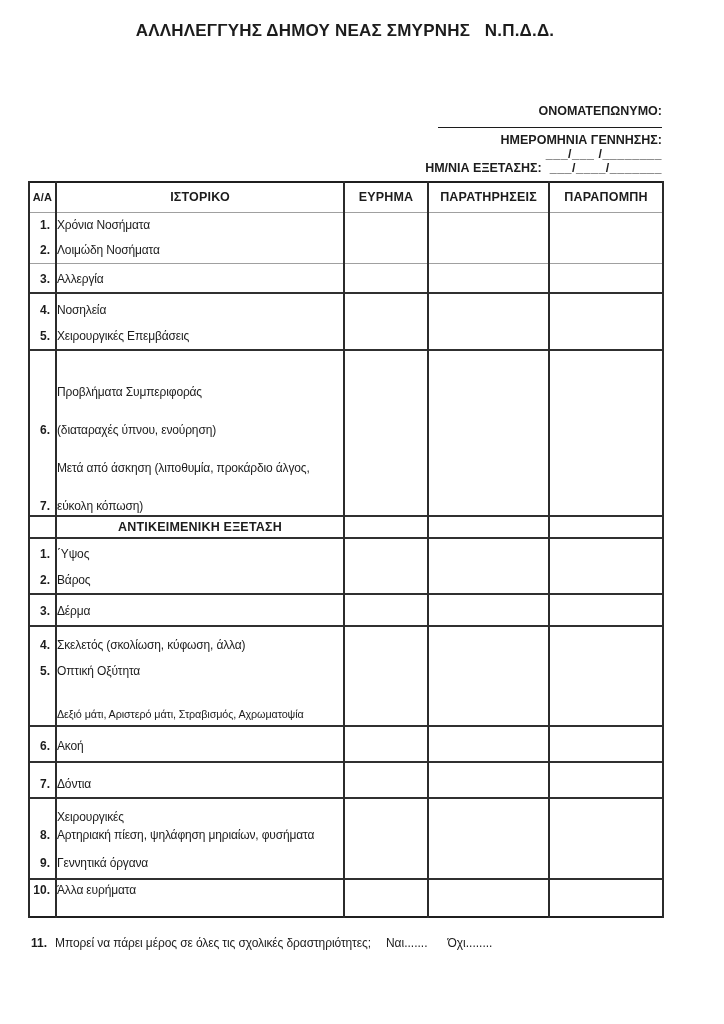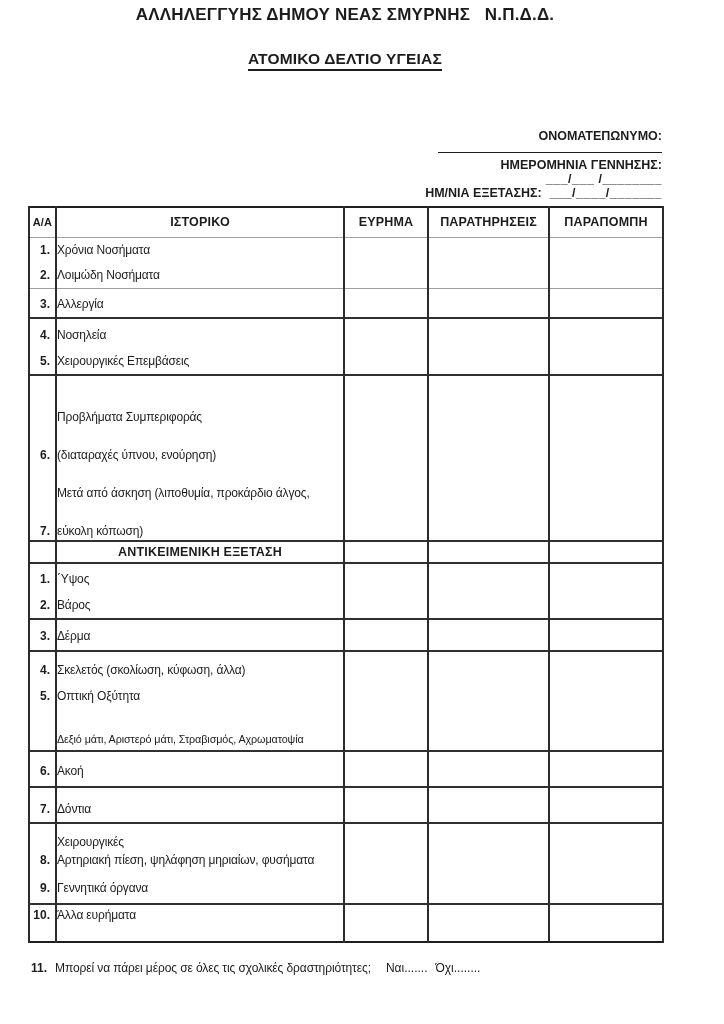--- a/index.html
+++ b/index.html
@@ -6,21 +6,21 @@
   html, body { width: 724px; background: #ffffff; }
   body {
     height: 1024px;
     font-family: "Liberation Sans", sans-serif;
     color: #1c1c1c;
     overflow: hidden;
   }
   .content { width: 634px; margin-left: 28px; }
 
   
-  .org-line { text-align: center; font-weight: bold; font-size: 17px; line-height: 30px; letter-spacing: 0.2px; }
+  .org-line { text-align: center; font-weight: bold; font-size: 17px; line-height: 30px; letter-spacing: 0.2px; margin-top: 16px; }
   .org-line.first { margin-top: 48px; }
   .doc-title-wrap { text-align: center; margin-top: 20px; }
   .doc-title {
     display: inline-block; font-weight: bold; font-size: 15.5px;
     border-bottom: 2px solid #1c1c1c; padding-bottom: 1px; letter-spacing: 0.2px;
   }
 
   
   .fields { margin-top: 58px; margin-left: 5px; }
   .field-row { display: flex; align-items: flex-end; height: 24px; font-size: 12.5px; font-weight: bold; flex-direction: column; }
@@ -64,30 +64,27 @@
   tr.rI td { height: 36px; vertical-align: bottom; padding-bottom: 3px; } .rI .ln { height: 20px; line-height: 20px; }
   tr.rJ td { height: 81px; padding-top: 9px; } .rJ .ln { height: 18px; line-height: 18px; }
   .rJ .ln-last { height: 22px; line-height: 22px; margin-top: 8px; }
   tr.rK td { height: 32px; vertical-align: bottom; padding-bottom: 16px; } .rK .ln { height: 20px; line-height: 20px; }
 
   
   .footer-q { margin-top: 18px; margin-left: 31px; display: flex; align-items: baseline; font-size: 12px; }
   .q-num { font-weight: bold; width: 24px; }
   .q-text { letter-spacing: -0.1px; }
   .q-yes { margin-left: 15px; }
-  .q-no { margin-left: 8px; }
+  .q-no { margin-left: 20px; }
 </style>
 </head>
 <body>
 
 <div class="content">
   <div class="org-line">ΑΛΛΗΛΕΓΓΥΗΣ ΔΗΜΟΥ ΝΕΑΣ ΣΜΥΡΝΗΣ&nbsp;&nbsp; Ν.Π.Δ.Δ.</div>
-  <div class="doc-title-wrap">
-    <span class="doc-title">ΑΤΟΜΙΚΟ ΔΕΛΤΙΟ ΥΓΕΙΑΣ</span>
-  </div>
 
   <div class="fields">
     <div class="field-row">
       <span>ΟΝΟΜΑΤΕΠΩΝΥΜΟ:</span>
       <span class="blank-line"></span>
     </div>
     <div class="field-row dates">
       <span>ΗΜΕΡΟΜΗΝΙΑ ΓΕΝΝΗΣΗΣ:</span>
       <span class="date-blank">___/___ /________</span>
       <span class="exam-group">

